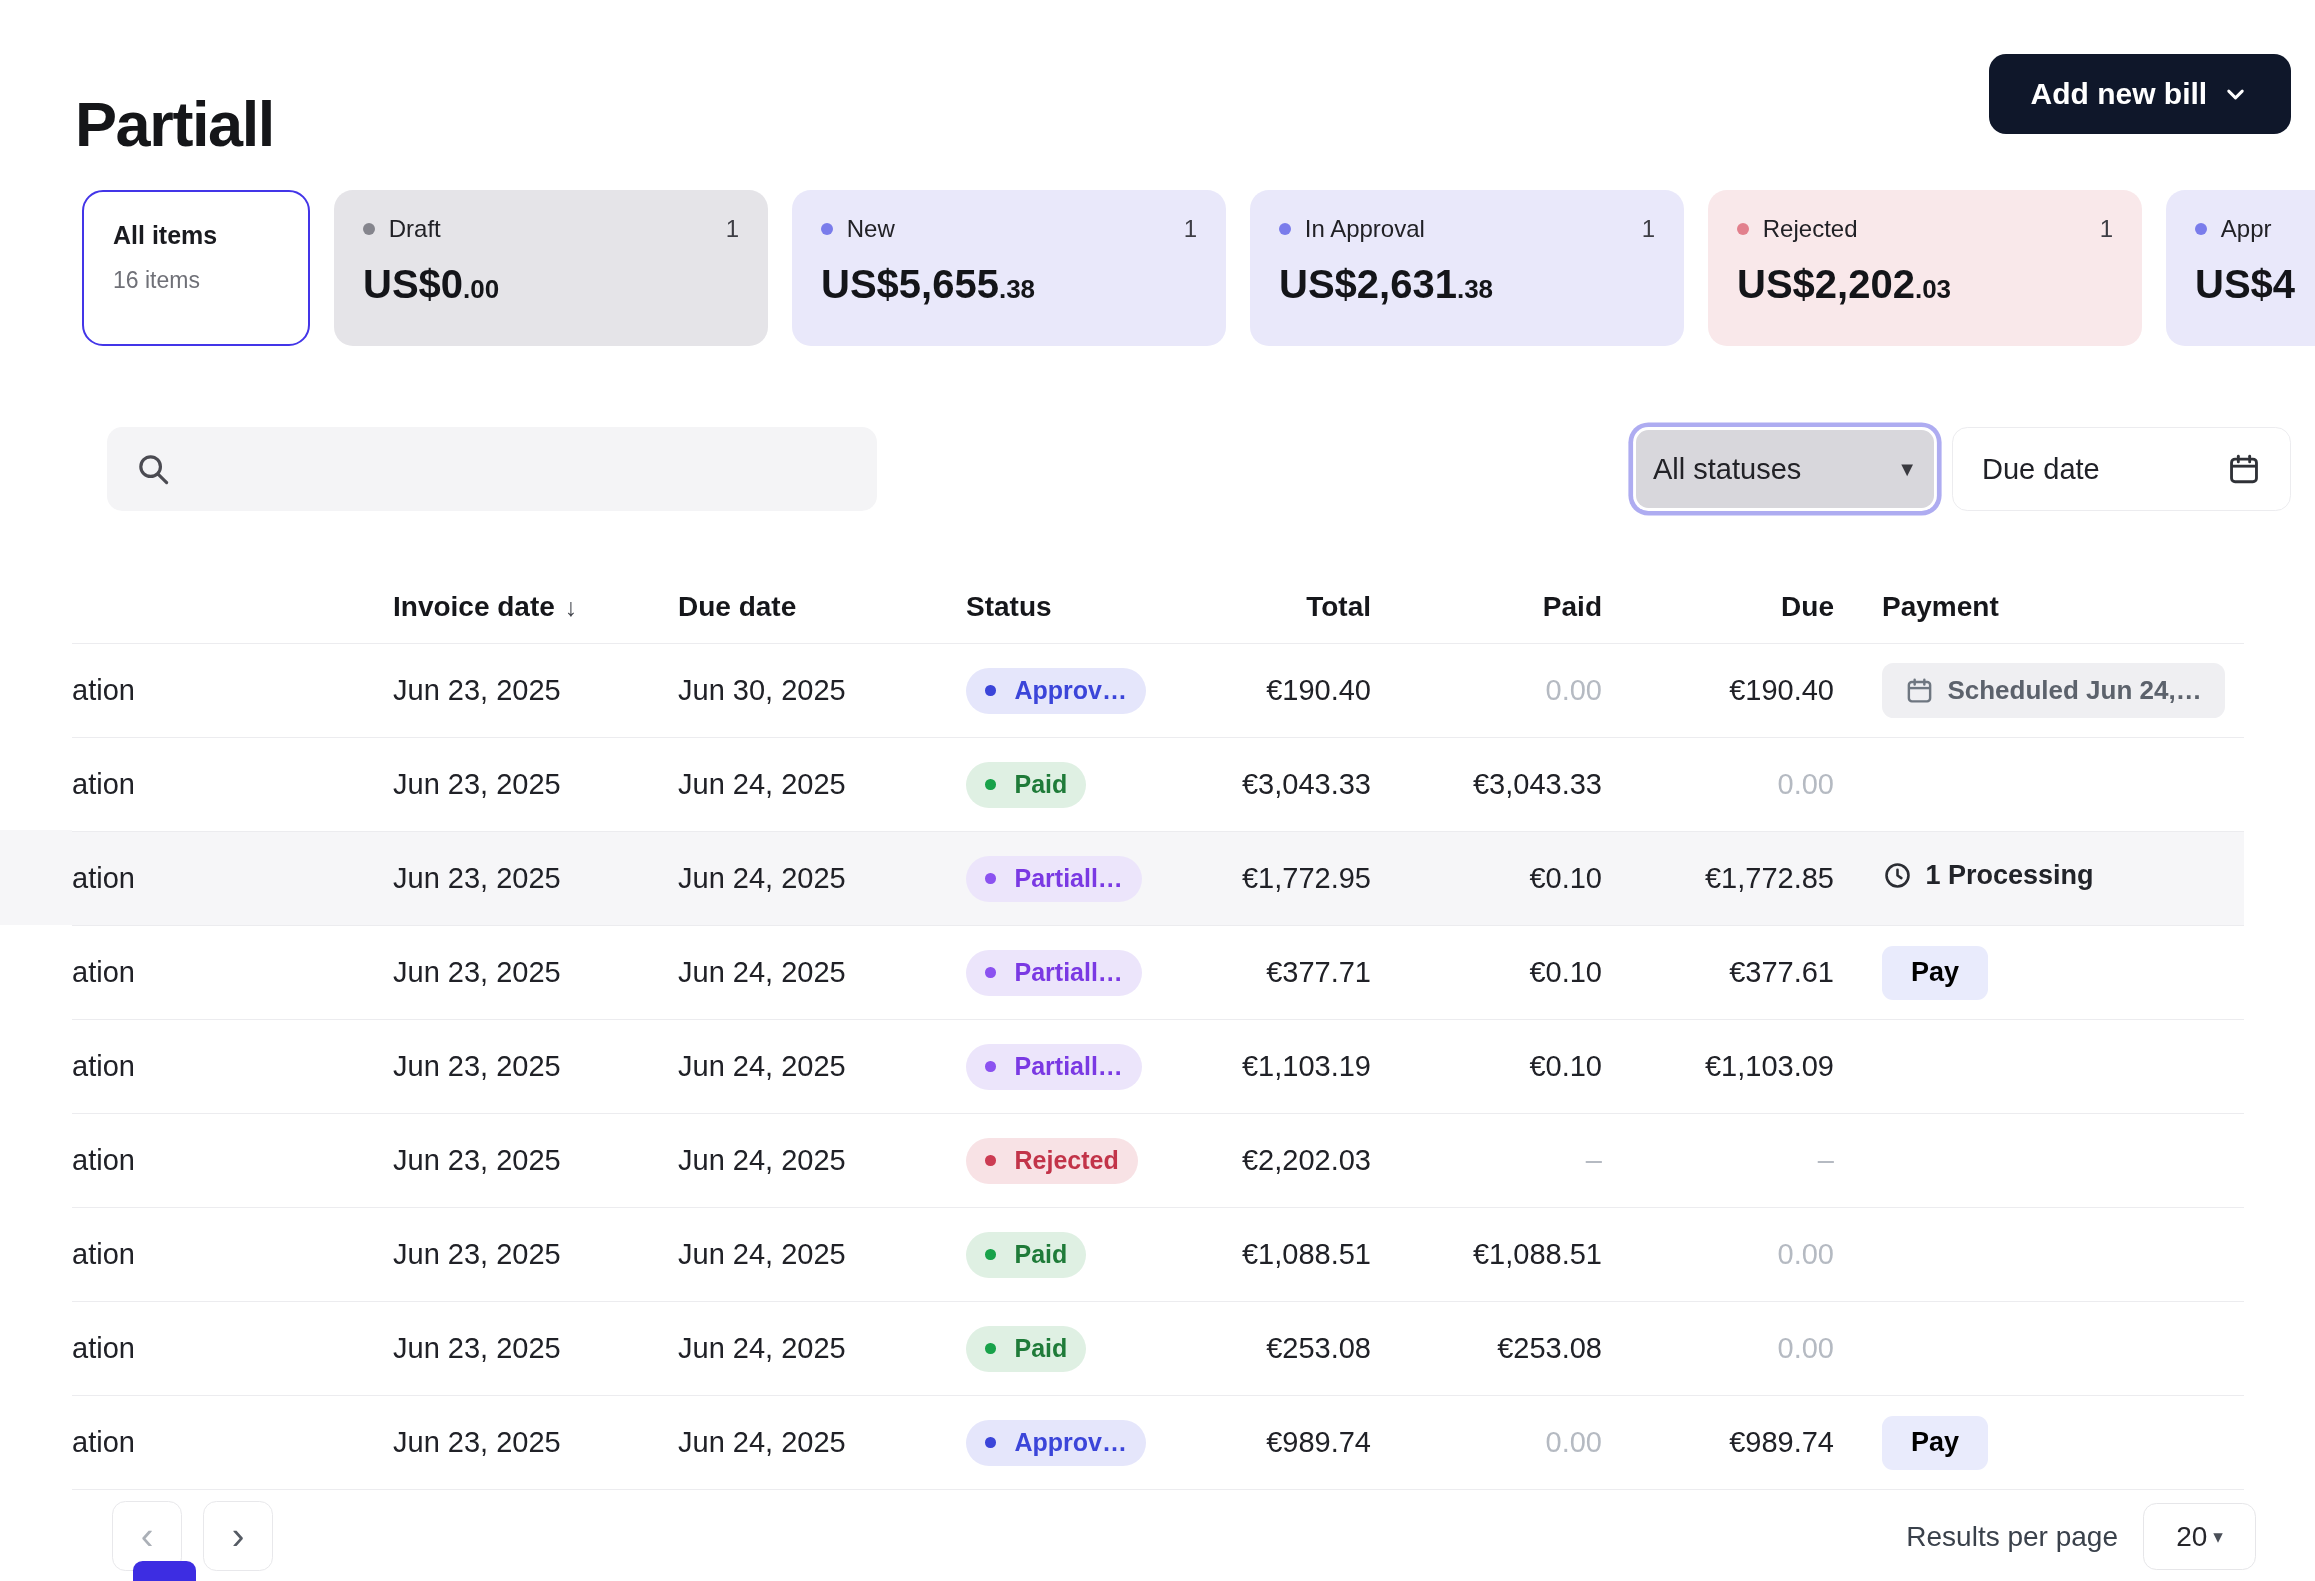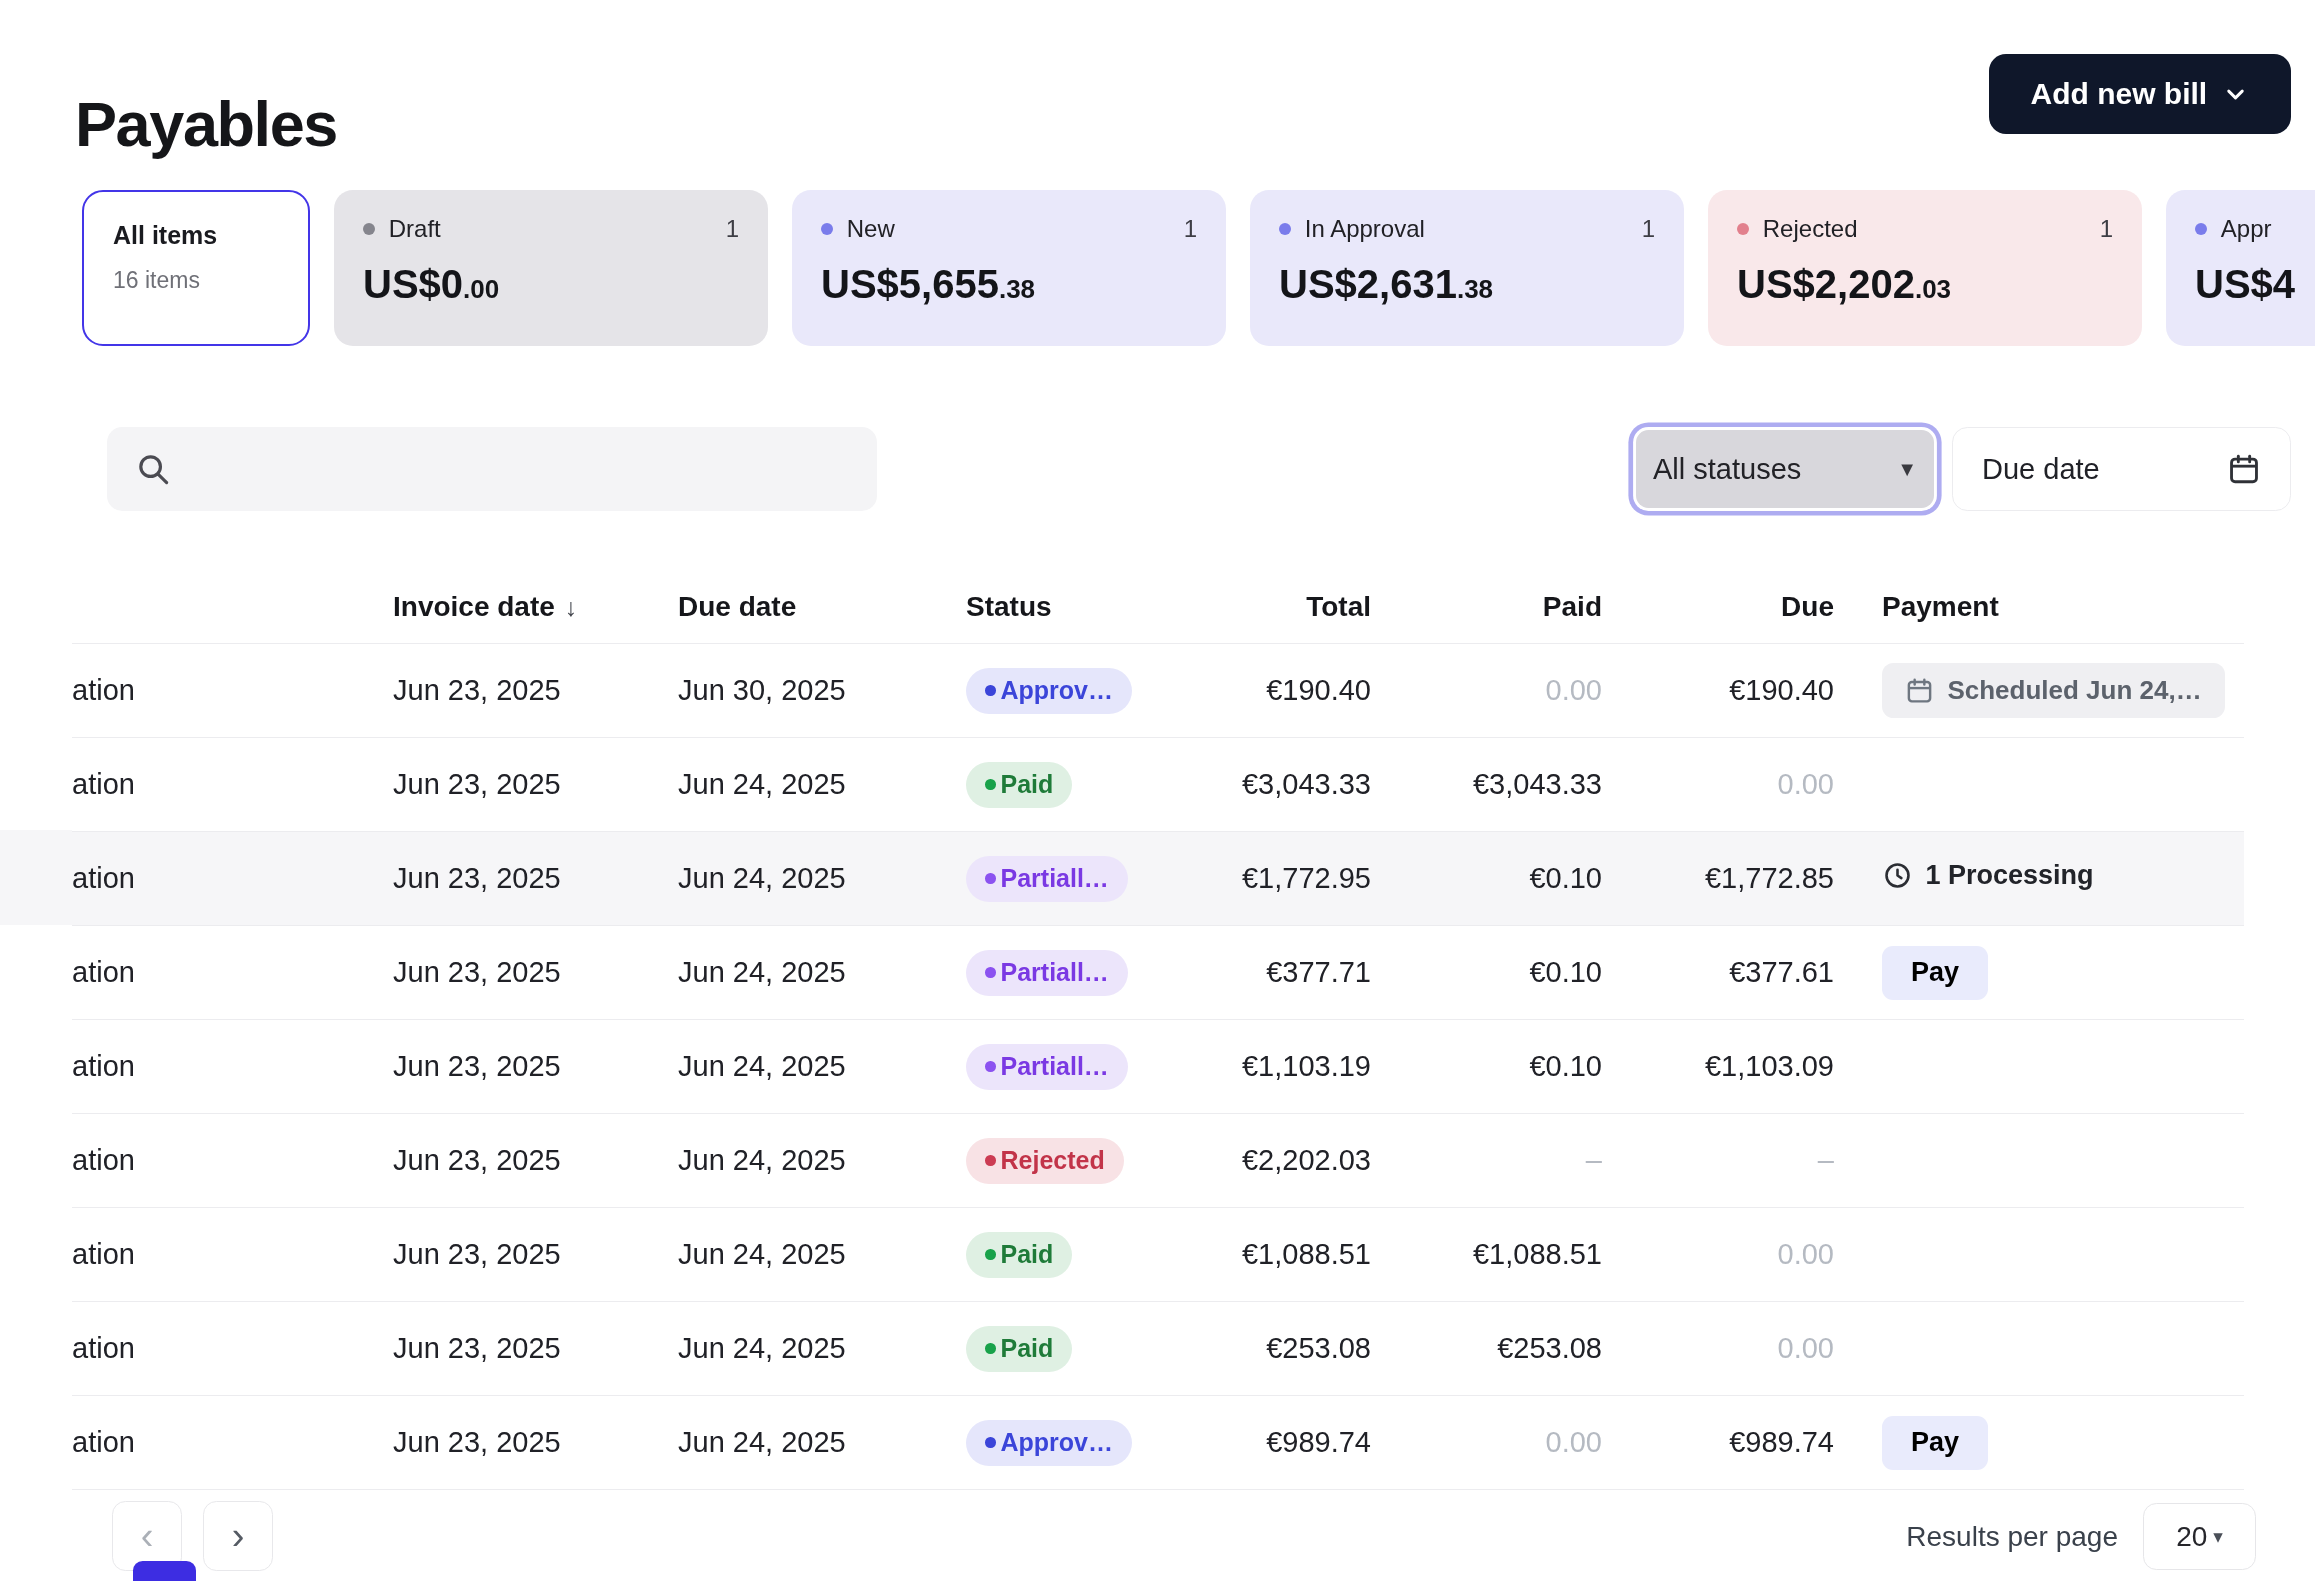--- a/index.html
+++ b/index.html
@@ -68,21 +68,21 @@
   .thead{height:73px;font-size:28px;font-weight:700;color:#16171b;}
   .thead .sort{font-weight:400;font-size:25px;color:#44474e;margin-left:9.6px;}
   .trow{height:93px;border-top:1.9px solid #ececef;font-size:29px;color:#202127;position:relative;}
   .trow:last-child{border-bottom:1.9px solid #ececef;}
   .trow.highlight{background:#f6f6f8;}
   .trow.highlight::before{content:"";position:absolute;left:-72px;top:-1.9px;bottom:0;width:72px;background:#f6f6f8;}
   .num{text-align:right;}
   .muted{color:#b5bac2;}
   .c-pay{padding-left:48px;}
   
-  .pill{display:inline-flex;align-items:center;gap:5px;height:46px;padding:0 19px;border-radius:25px;font-size:25px;font-weight:700;}
+  .pill{display:inline-flex;align-items:center;gap:19px;height:46px;padding:0 19px;border-radius:25px;font-size:25px;font-weight:700;}
   .pdot{width:10.5px;height:10.5px;border-radius:50%;}
   .pill.approved{background:#e5e6fb;color:#3b45d9;}
   .pill.approved .pdot{background:#3b45d9;}
   .pill.paid{background:#dff0e3;color:#1f7b39;}
   .pill.paid .pdot{background:#18a24a;}
   .pill.partial{background:#ece5fb;color:#7a39e3;}
   .pill.partial .pdot{background:#8b52f0;}
   .pill.rejected{background:#f8e2e5;color:#c23449;}
   .pill.rejected .pdot{background:#cc3c53;}
   
@@ -97,21 +97,21 @@
   .per-page .lbl{font-size:28px;color:#3a414b;}
   .per-page .box{width:113px;height:67px;box-sizing:border-box;border:1.9px solid #e6e6e9;border-radius:13.4px;display:flex;align-items:center;justify-content:center;gap:6px;font-size:28px;color:#26262b;cursor:pointer;}
   .per-page .box .caret{font-size:19px;color:#4a4f58;}
   
   .blue-fragment{position:absolute;left:133px;top:1561px;width:63px;height:20px;background:#3d2de2;border-radius:9.6px 9.6px 0 0;}
   svg{flex:none;display:block;}
 </style>
 </head>
 <body>
 
-<h1 class="page-title">Payables</h1>
+<h1 class="page-title">Partiall</h1>
 
 <button class="add-bill-btn">
   <span>Add new bill</span>
   <svg width="27" height="27" viewBox="0 0 24 24">
       <polyline points="6,9 12,15 18,9" fill="none" stroke="#ffffff" stroke-width="2.6" stroke-linecap="round" stroke-linejoin="round"></polyline>
     </svg>
 </button>
 
 <div class="cards">
   <div class="card card-all">

